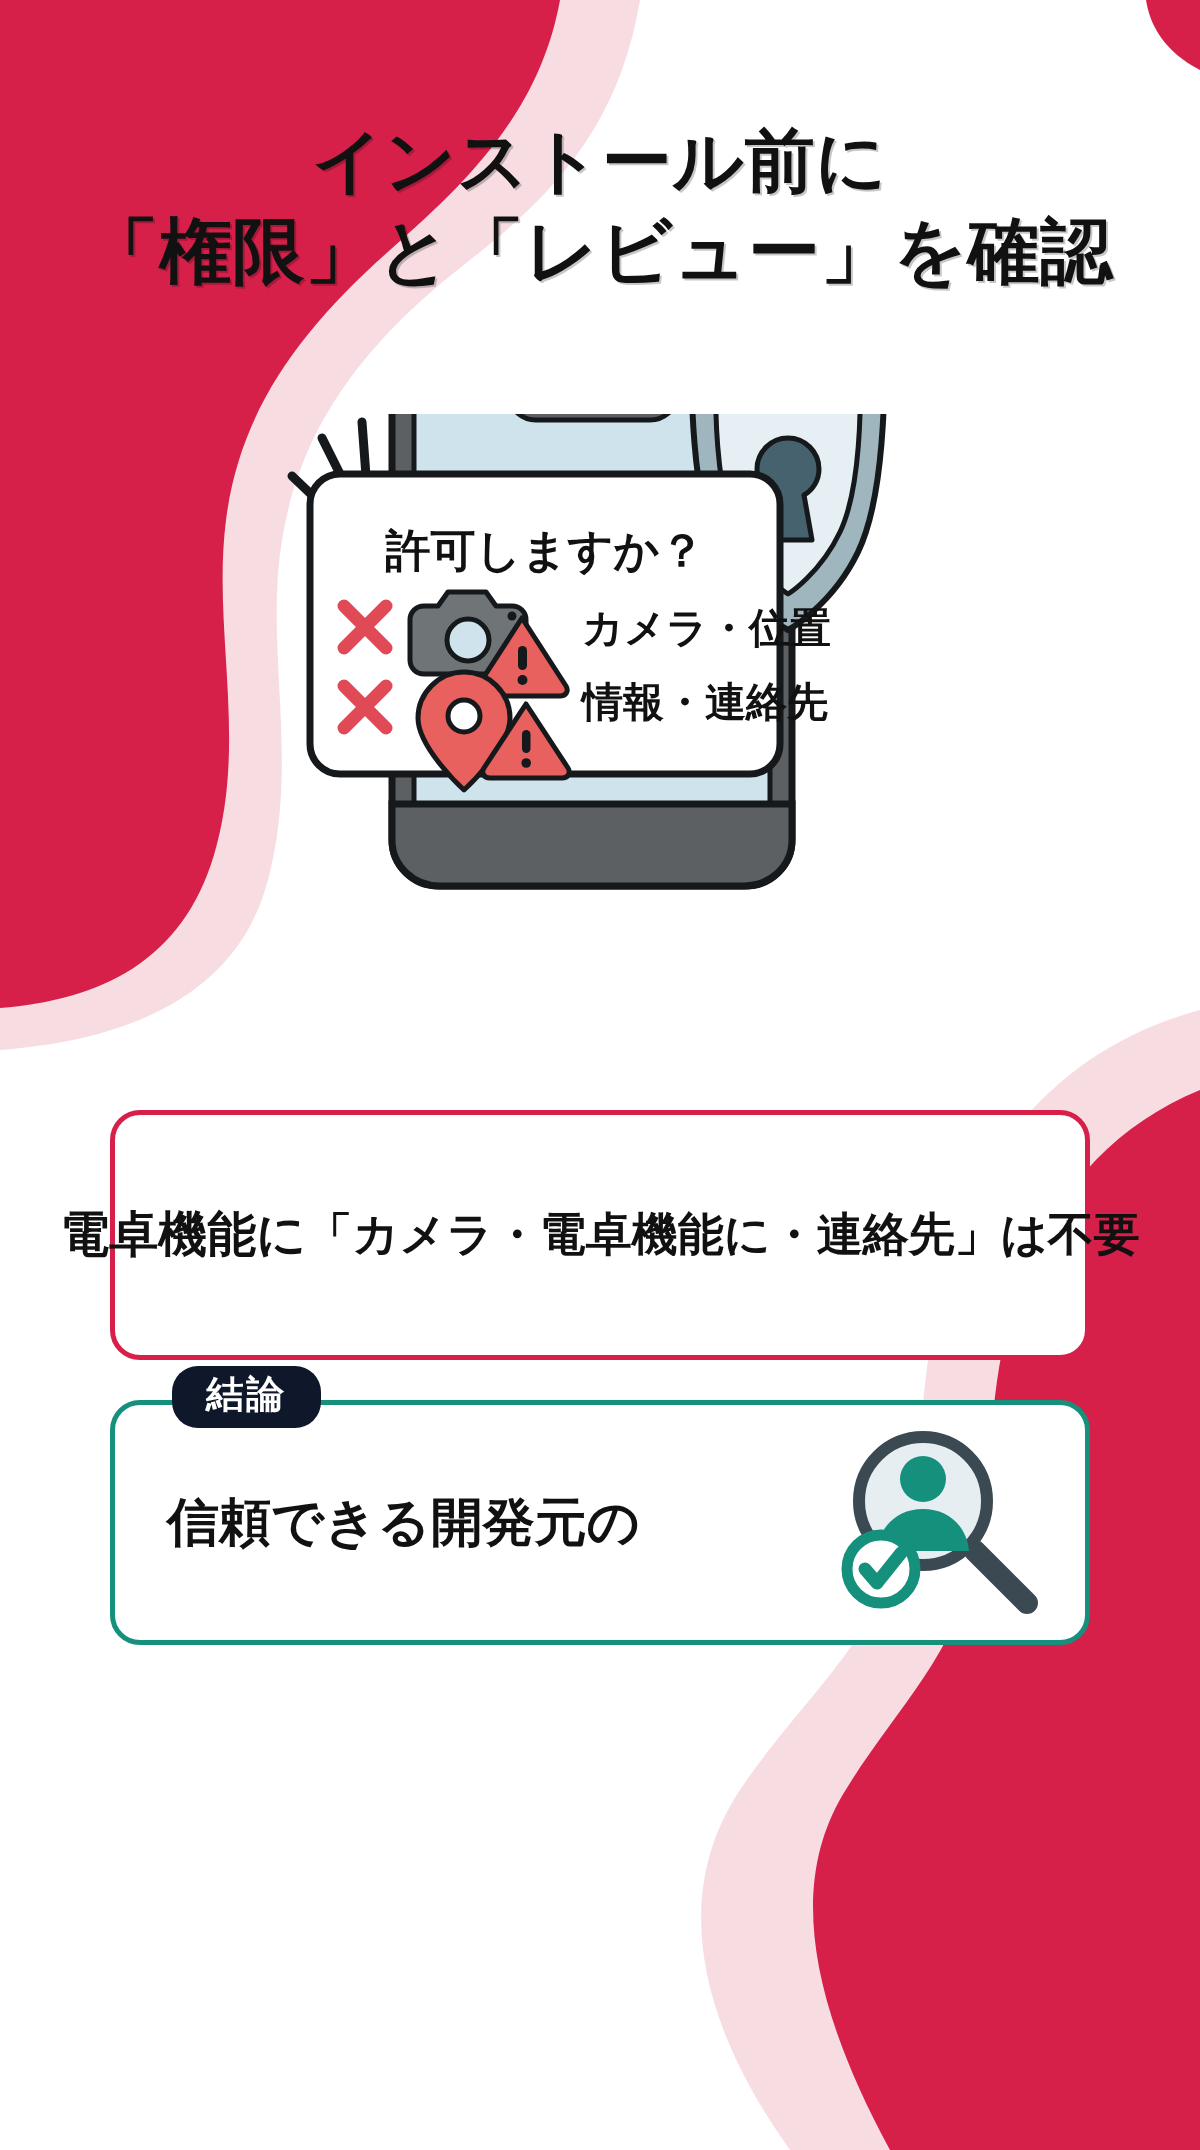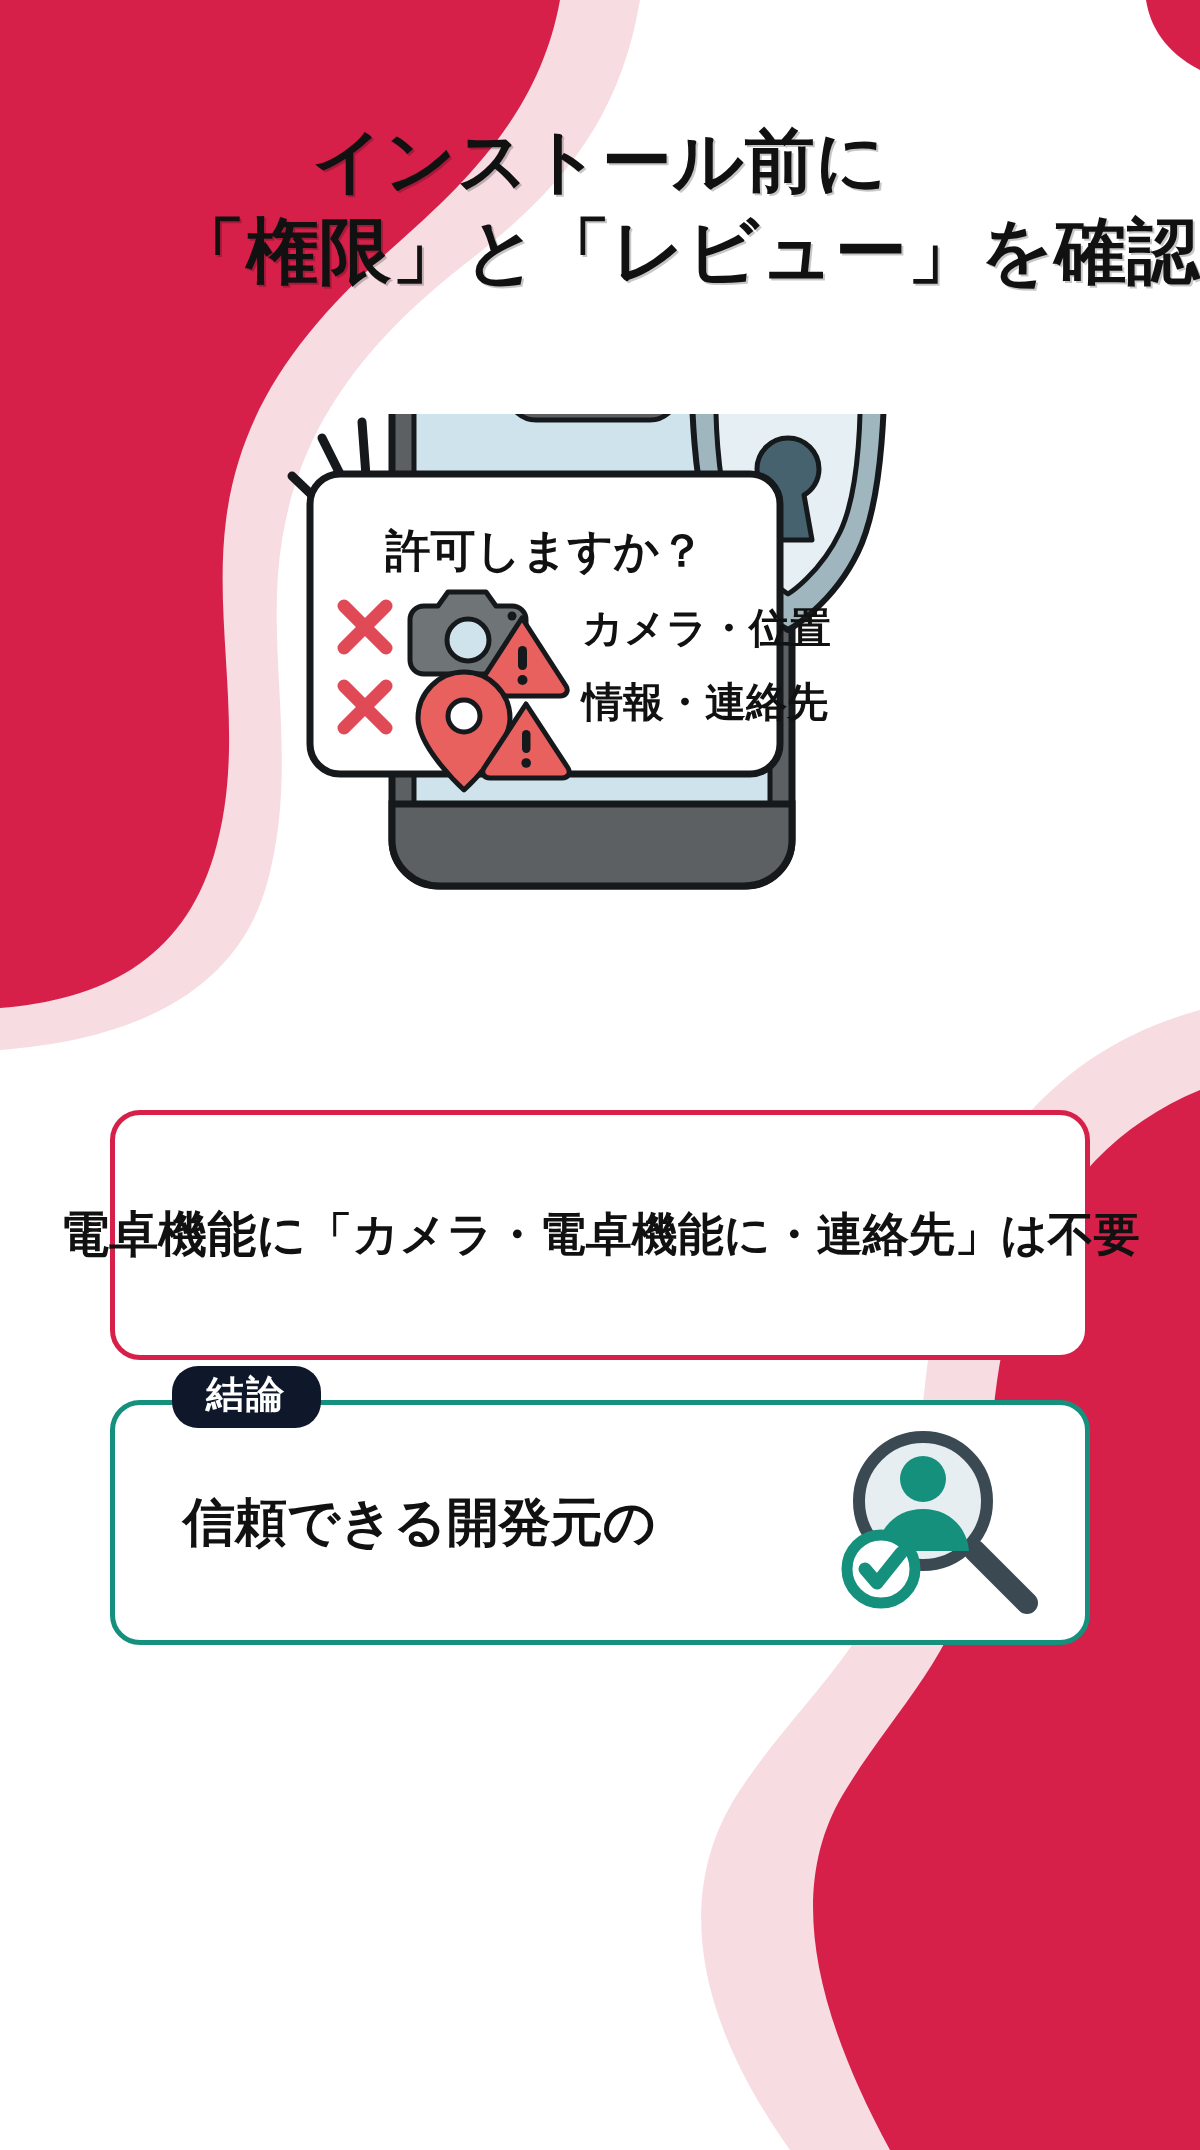--- a/index.html
+++ b/index.html
@@ -19,21 +19,21 @@
   .header { position:absolute; left:0; top:120px; width:1200px; z-index:5; text-align:center; }
   .title-line {
     font-size:70px;
     font-weight:bold;
     letter-spacing:0.01em;
     color:#111111;
     line-height:1.18;
     text-shadow:2px 2px 0 rgba(0,0,0,0.22);
     white-space:nowrap;
   }
-  .title-line.l2 { font-size:72px; margin-top:6px;text-align:right; }
+  .title-line.l2 { font-size:72px; margin-top:6px; }
 
   
   .hero { position:absolute; left:0; top:414px; width:1200px; height:700px; z-index:4; }
 
   
   .cards { position:absolute; left:0; top:1110px; width:1200px; z-index:6; }
   .card {
     position:relative;
     margin:0 auto 40px auto;
     width:980px;
@@ -42,21 +42,21 @@
     display:flex;
     align-items:center;
     justify-content:center;
     flex-direction:row;
     text-align:center;
   }
   .card.crimson { border:5px solid #d6204a; }
   .card.teal    { border:5px solid #14907d; }
   .card-1 { height:250px; }
   .card-2 { height:235px; }
-  .card-3 { height:245px; flex-direction:row; justify-content:space-between; padding:0 40px 0 68px; margin-bottom:9px; }
+  .card-3 { height:245px; flex-direction:row; justify-content:space-between; padding:0 40px 0 52px; margin-bottom:9px; }
 
   .card-text { font-size:49px; font-weight:bold; color:#111; line-height:1.34; white-space:nowrap; }
   .card-text.small { font-size:46px; }
   .card-3-text { text-align:left; font-size:52px; font-weight:bold; color:#111; line-height:1.3; white-space:nowrap; }
 
   
   .badge {
     position:absolute;
     left:62px; top:-34px;
     background:#0f172a;

